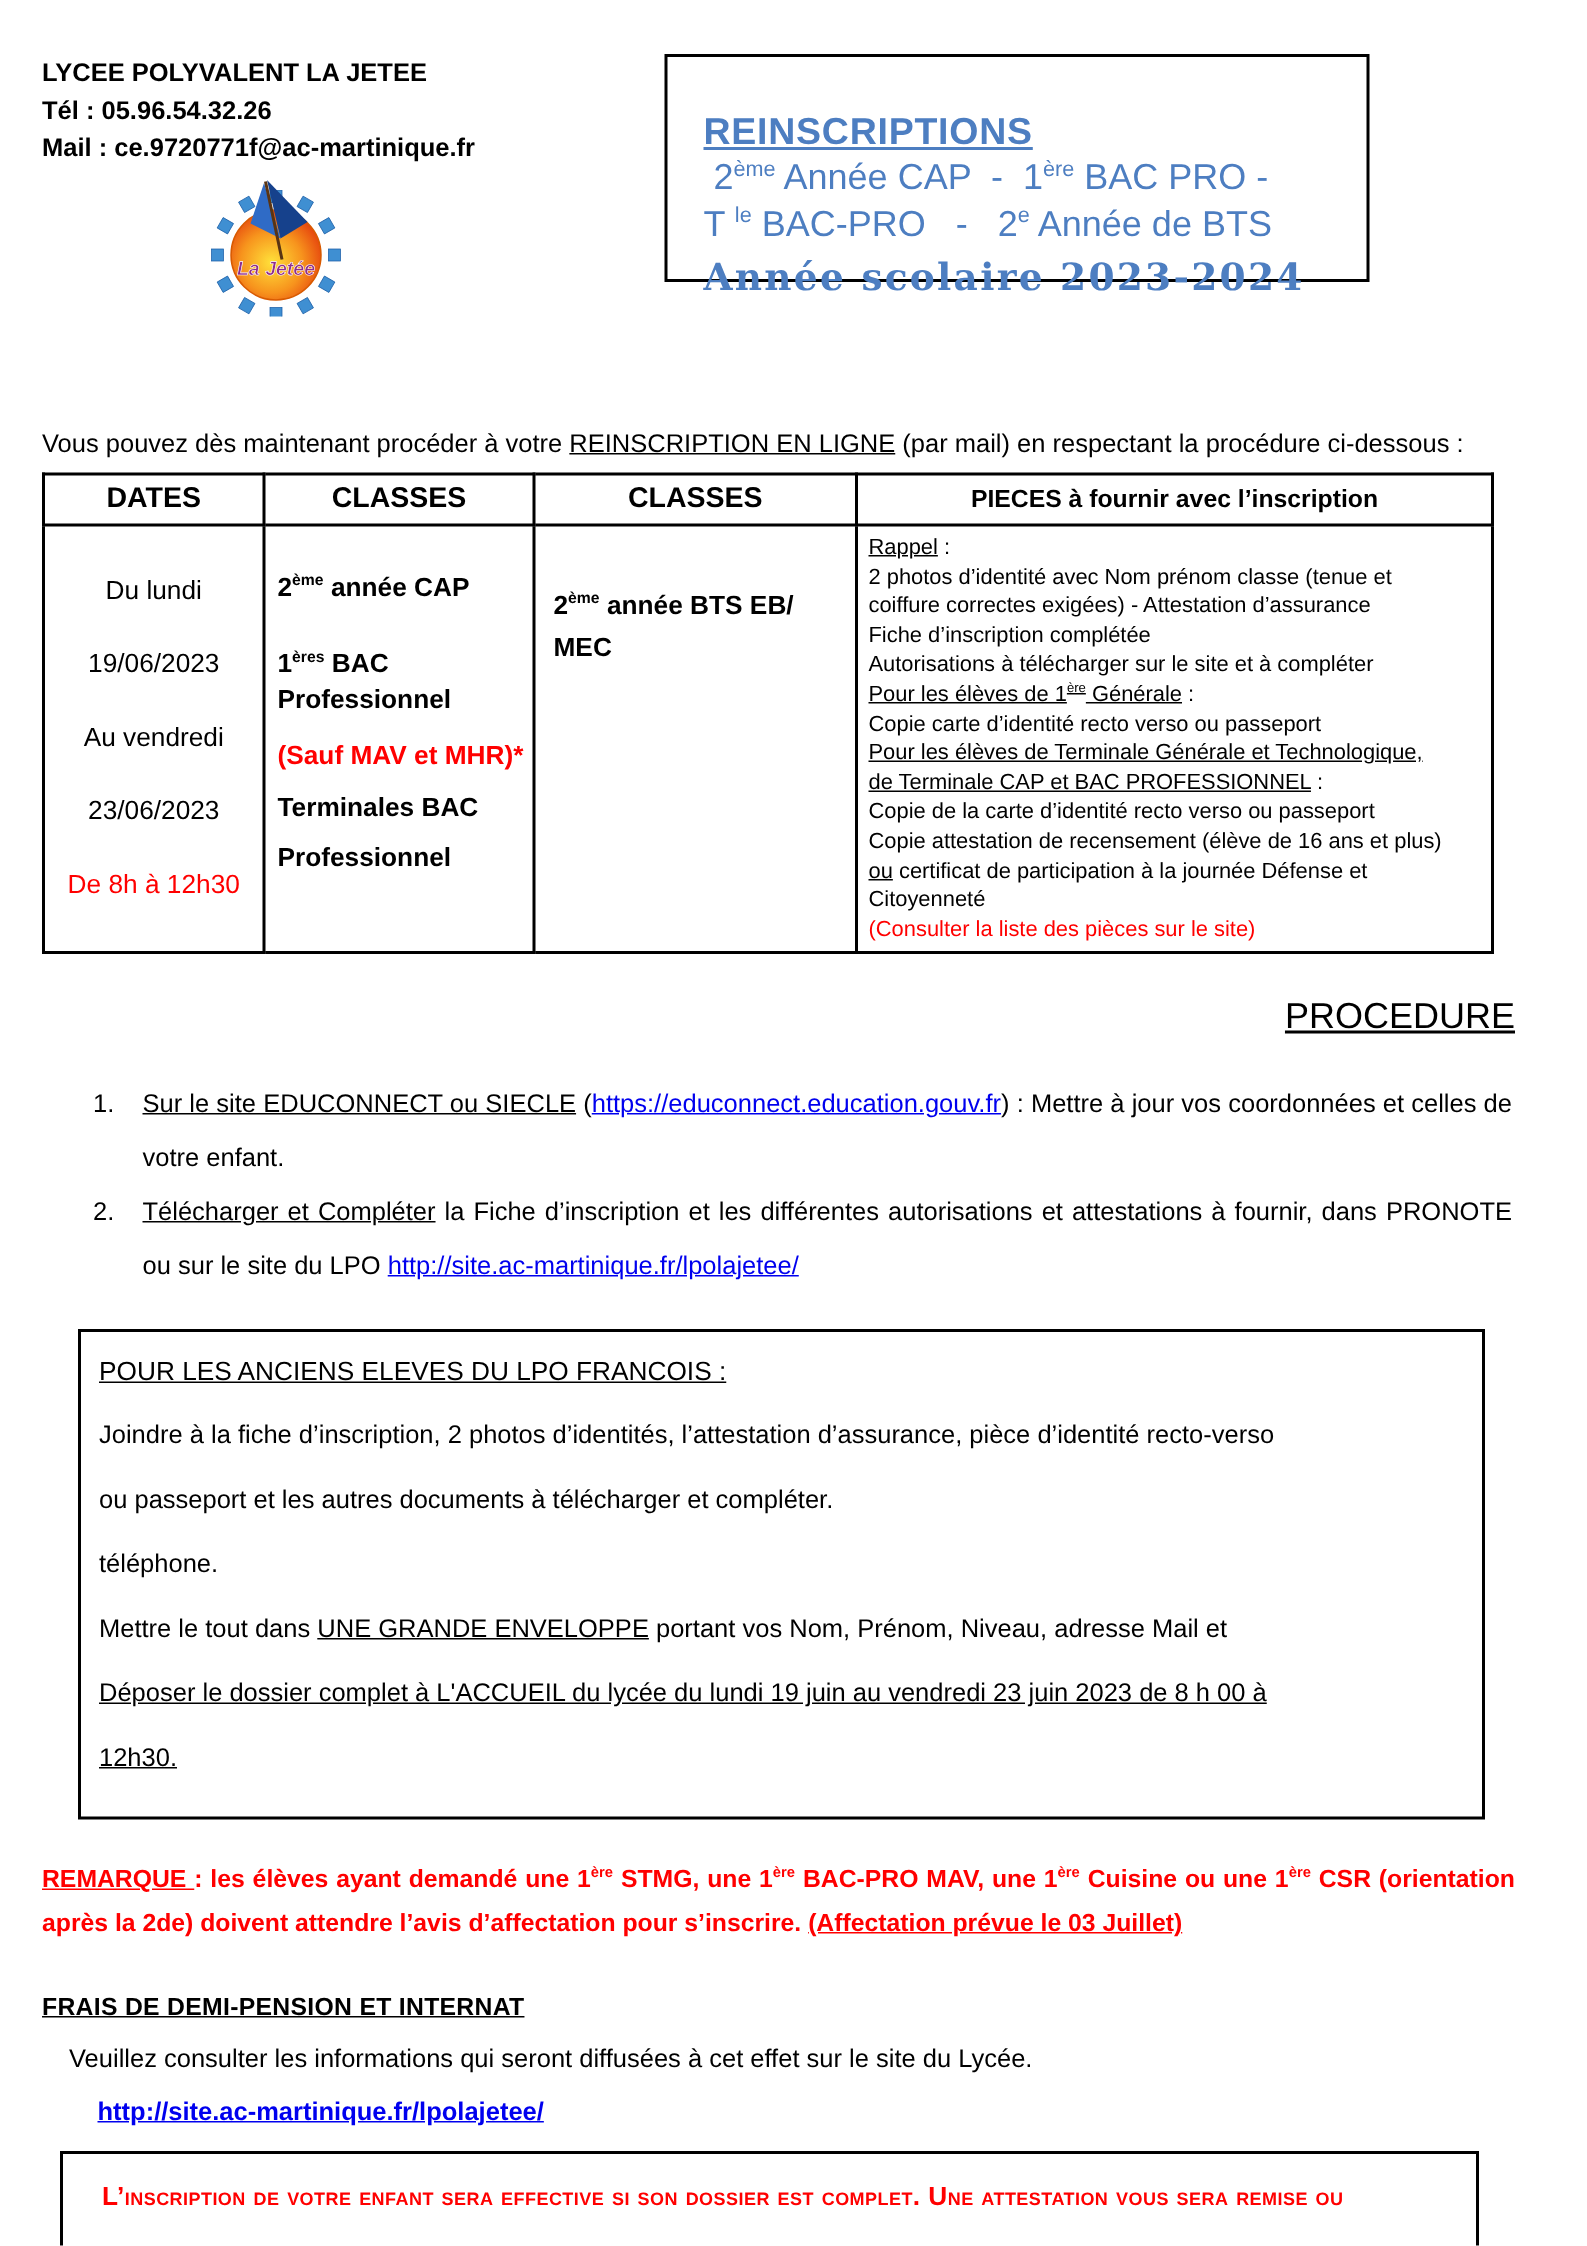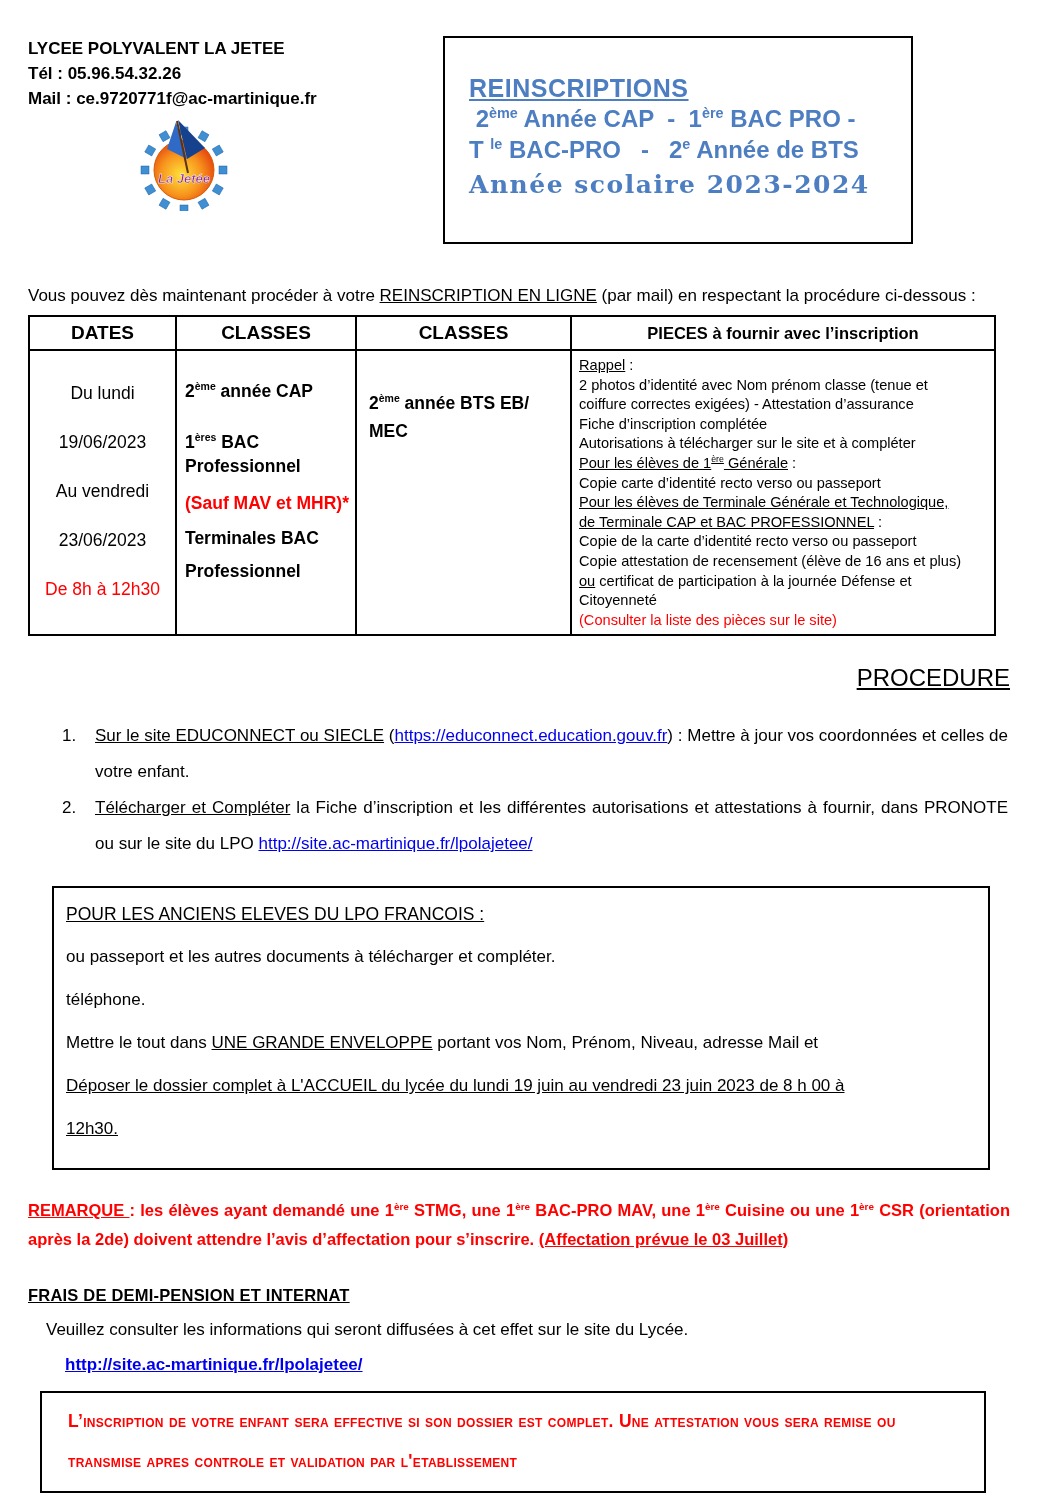--- a/index.html
+++ b/index.html
@@ -14,27 +14,27 @@
   .u { text-decoration: underline; }
   .lnk { color: #0000EE; text-decoration: underline; cursor: pointer; }
   sup { font-size: 0.6em; line-height: 0; }
 
   
   .header { position: relative; height: 222px; }
   .school-info { font-weight: bold; font-size: 17px; line-height: 25px; }
   .logo { margin: 8px 0 0 112px; width: 88px; height: 92px; }
   .banner {
     position: absolute; left: 415px; top: 0;
-    width: 470px; height: 208px;
+    width: 470px; height: 152px;
     border: 2px solid #000; box-sizing: border-box;
     padding: 36px 6px 0 24px;
     color: #4d7ec1;
   }
   .banner .t1 { font-size: 25px; font-weight: bold; text-decoration: underline; letter-spacing: 0.5px; }
-  .banner .t2 { font-size: 24px; font-weight: bold; line-height: 31px; white-space: pre; }
+  .banner .t2 { font-size: 24px; font-weight: normal; line-height: 31px; white-space: pre; }
   .banner .t4 { font-family: "DejaVu Serif", serif; font-size: 25px; font-weight: bold; letter-spacing: 1.5px; margin-top: 5px; }
 
   
   .intro { margin-top: 26px; font-size: 17px; line-height: 24px; text-align: justify; }
 
   
   .classes-table { border-collapse: collapse; margin-top: 7px; table-layout: fixed; }
   .classes-table th, .classes-table td { border: 2px solid #000; vertical-align: top; box-sizing: border-box; }
   .classes-table th { font-size: 19px; padding: 5px 2px; text-align: center; }
   .classes-table th.small { font-size: 16.5px; padding-top: 7px; }
@@ -208,20 +208,21 @@
     </div>
     <div class="proc-item">
       <div class="proc-num">2.</div>
       <div class="proc-text"><span class="b u">Télécharger et Compléter</span><span> la Fiche d’inscription et les différentes autorisations et attestations à fournir, dans PRONOTE ou sur le site du LPO </span><a class="lnk" href="#">http://site.ac-martinique.fr/lpolajetee/</a></div>
     </div>
   </div>
 
   
   <div class="anciens-box">
       <div><span class="b u">POUR LES ANCIENS ELEVES DU LPO FRANCOIS :</span></div>
+      <div><span>Joindre à la fiche d’inscription, 2 photos d’identités, l’attestation d’assurance, pièce d’identité recto-verso</span></div>
       <div><span>ou passeport et les autres documents à télécharger et compléter.</span></div>
       <div><span class="b">téléphone.</span></div>
       <div><span>Mettre le tout dans </span><span class="b u">UNE GRANDE ENVELOPPE</span><span class="b"> portant vos Nom, Prénom, Niveau, adresse Mail et</span></div>
       <div><span class="b u">Déposer le dossier complet à L'ACCUEIL du lycée du lundi 19 juin au vendredi 23 juin 2023 de 8 h 00 à</span></div>
       <div><span class="b u">12h30.</span></div>
     </div>
 
   
   <div class="remarque"><span class="u">REMARQUE </span><span>: les élèves ayant demandé une 1</span><sup>ère</sup><span> STMG, une 1</span><sup>ère</sup><span> BAC-PRO MAV, une 1</span><sup>ère</sup><span> Cuisine ou une 1</span><sup>ère</sup><span> CSR (orientation après la 2de) doivent attendre l’avis d’affectation pour s’inscrire. </span><span class="u">(Affectation prévue le 03 Juillet)</span></div>
 

